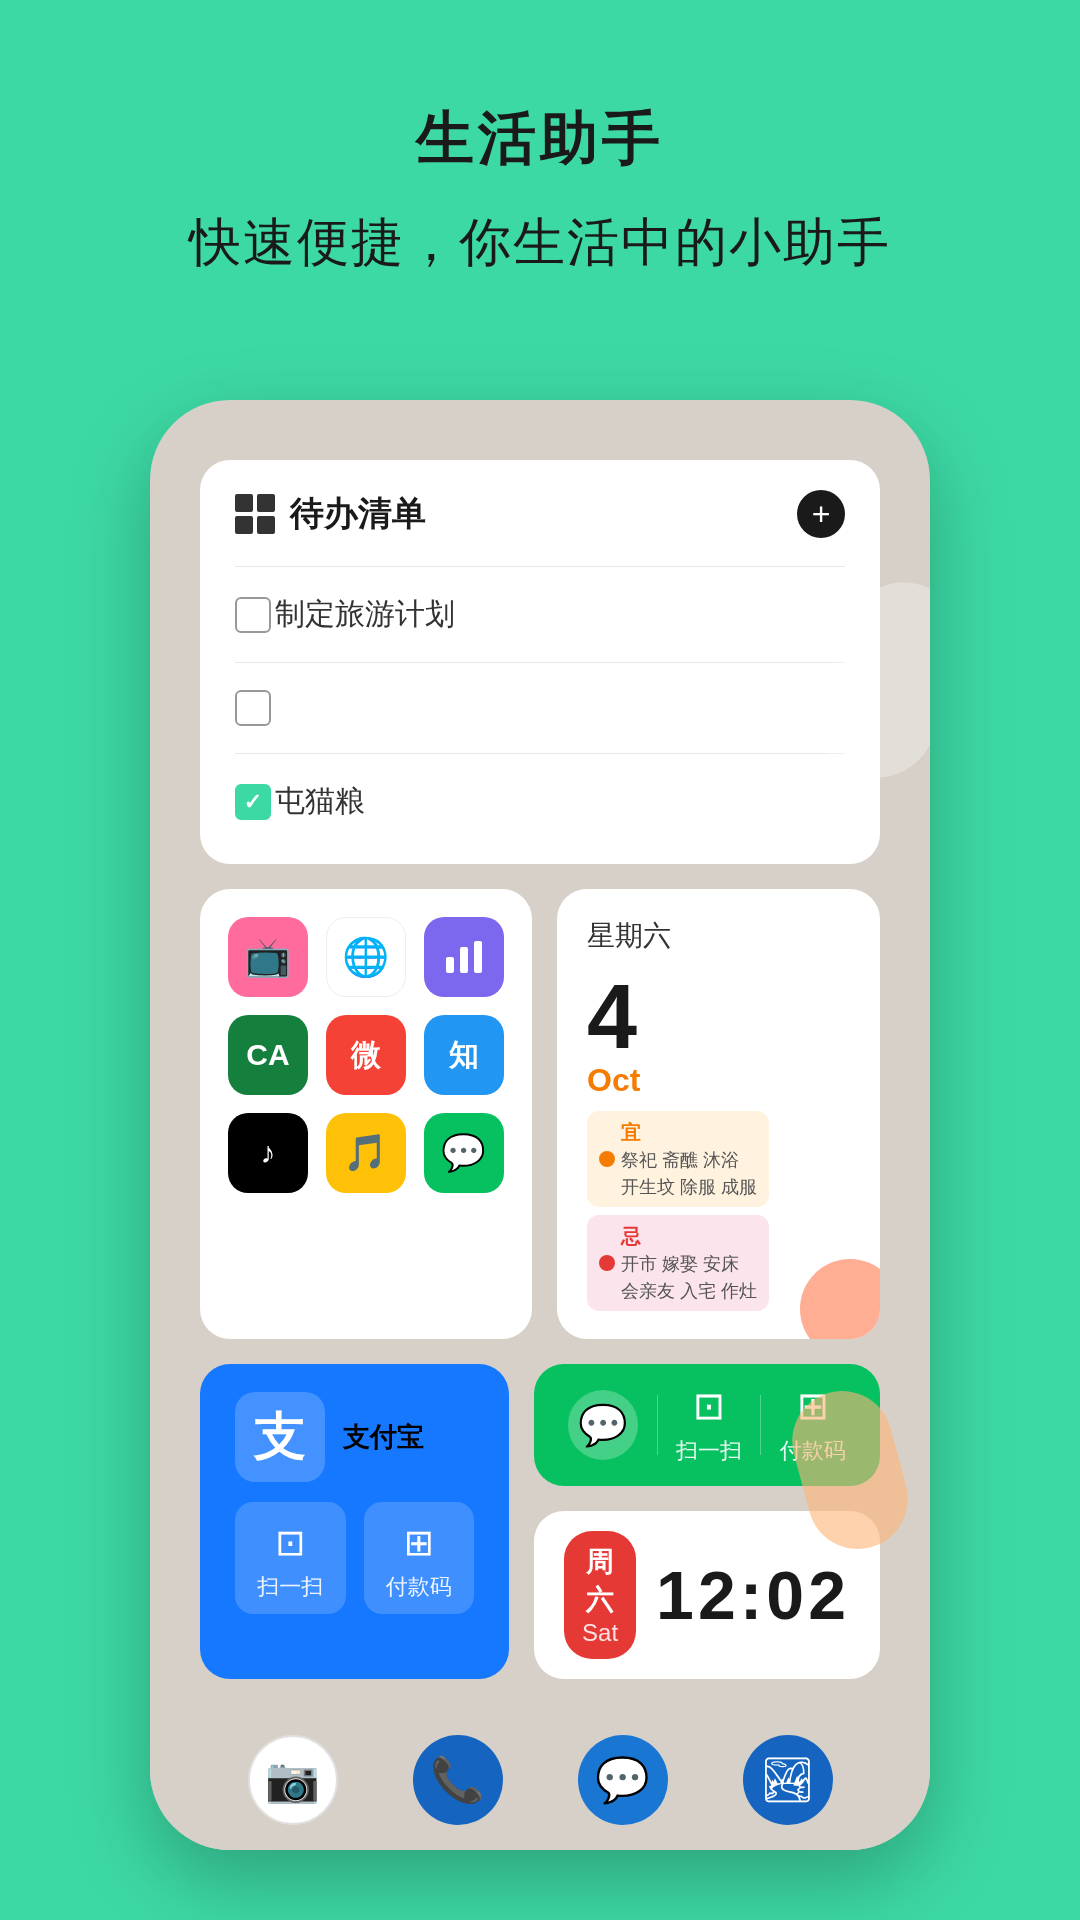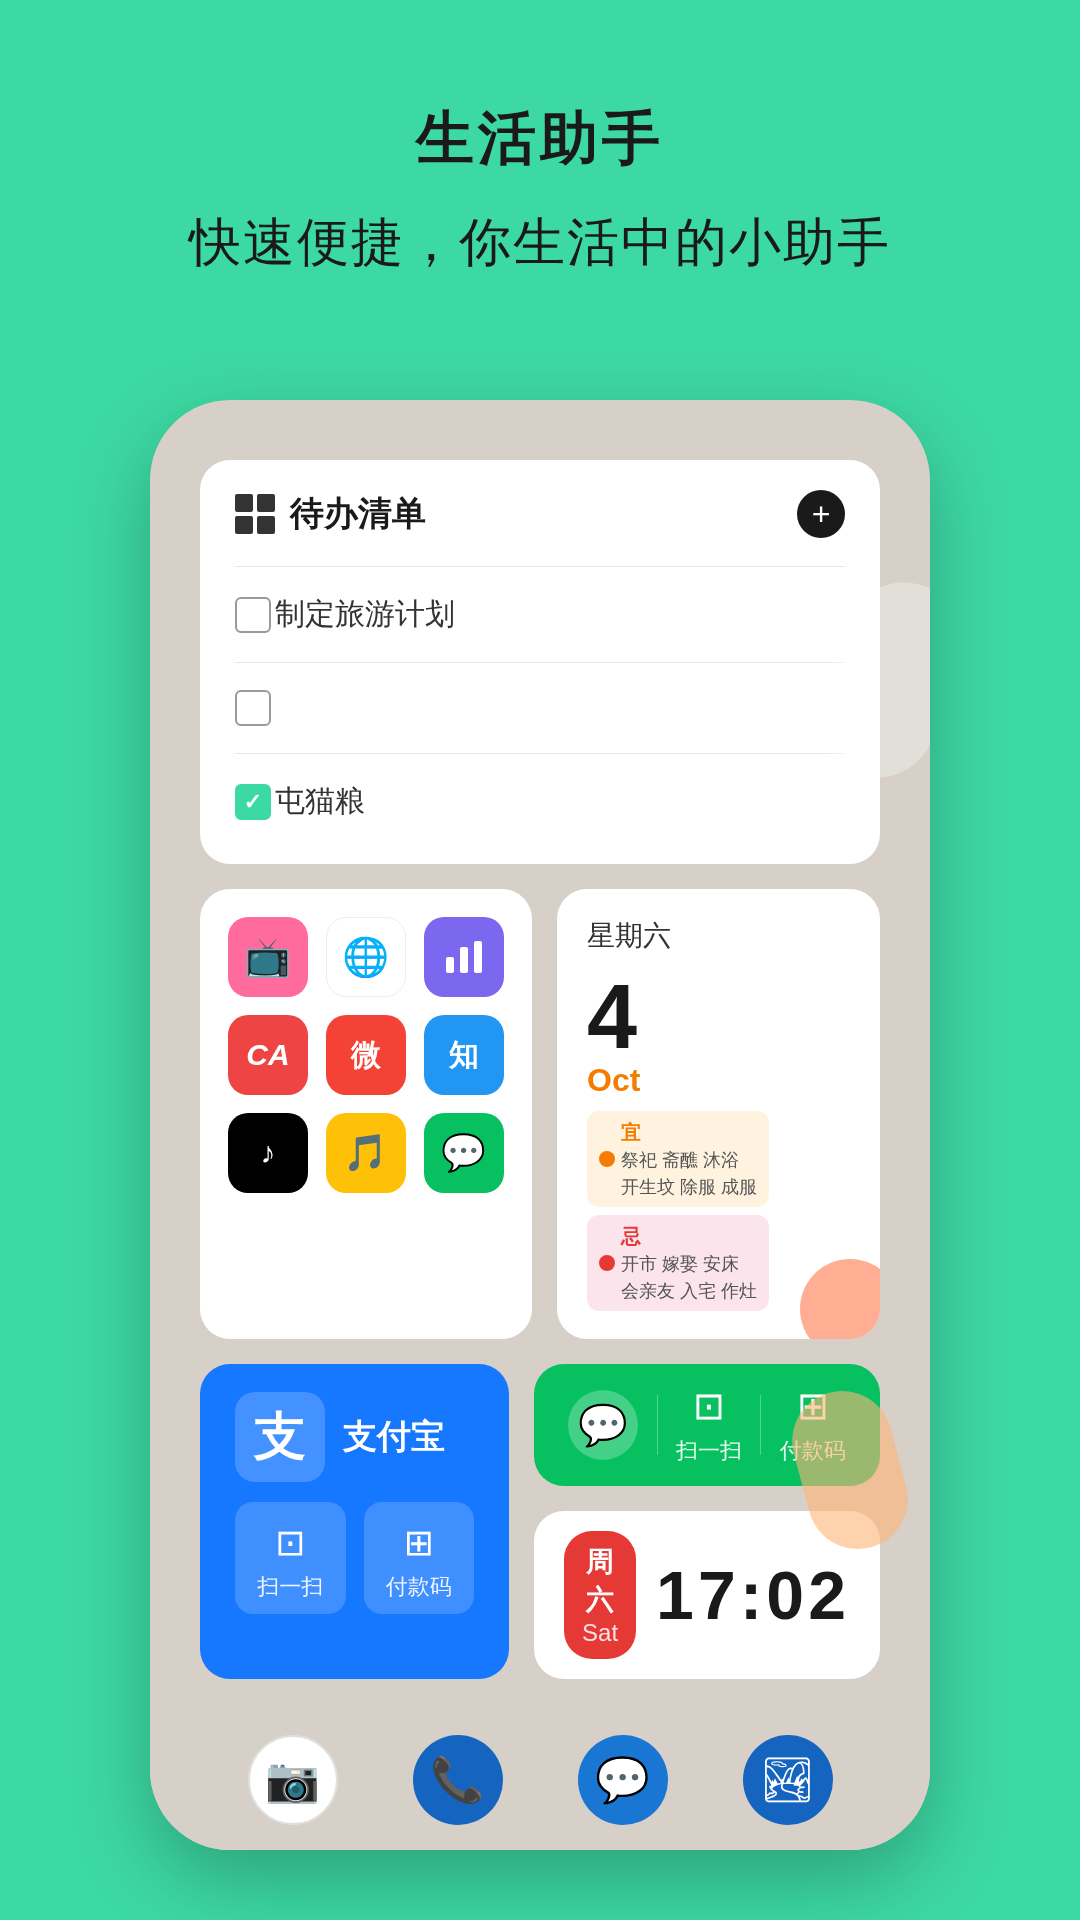--- a/index.html
+++ b/index.html
@@ -170,21 +170,21 @@
       display: flex;
       align-items: center;
       justify-content: center;
       font-size: 38px;
       cursor: pointer;
       margin: 0 auto;
     }
     .app-icon.pink { background: #ff6b9d; }
     .app-icon.chrome { background: white; border: 1px solid #eee; }
     .app-icon.purple { background: #7b68ee; }
-    .app-icon.green { background: #ef4444; font-style: italic; }
+    .app-icon.green { background: #15803d; }
     .app-icon.red { background: #f44336; }
     .app-icon.blue { background: #2196F3; }
     .app-icon.black { background: #000; }
     .app-icon.yellow { background: #FFC107; }
     .app-icon.wechat-green { background: #07C160; }
 
     
     .calendar-widget {
       background: white;
       border-radius: 30px;
@@ -267,22 +267,22 @@
       background: rgba(255,255,255,0.2);
       border-radius: 20px;
       display: flex;
       align-items: center;
       justify-content: center;
       font-size: 52px;
       color: white;
       font-weight: 900;
     }
     .alipay-name {
-      font-size: 34px;
-      color: #ffffff;
+      font-size: 27px;
+      color: #000000;
       font-weight: 700;
     }
     .alipay-actions {
       display: flex;
       gap: 18px;
     }
     .alipay-action {
       flex: 1;
       background: rgba(255,255,255,0.18);
       border-radius: 18px;
@@ -546,21 +546,21 @@
           <span class="wechat-action-icon">⊞</span>
           <span class="wechat-action-label">付款码</span>
         </div>
       </div>
 
       <div class="clock-widget">
         <div class="clock-day-tag">
           <div class="clock-weekday">周六</div>
           <div class="clock-sat">Sat</div>
         </div>
-        <div class="clock-time">17:02</div>
+        <div class="clock-time">12:02</div>
       </div>
     </div>
   </div>
 
   <div class="chevron-up">︿</div>
 
   <div class="dock">
     <div class="dock-icon camera" style="font-size:44px;">📷</div>
     <div class="dock-icon phone-blue" style="font-size:44px;color:white;">📞</div>
     <div class="dock-icon msg-blue" style="font-size:44px;color:white;">💬</div>

